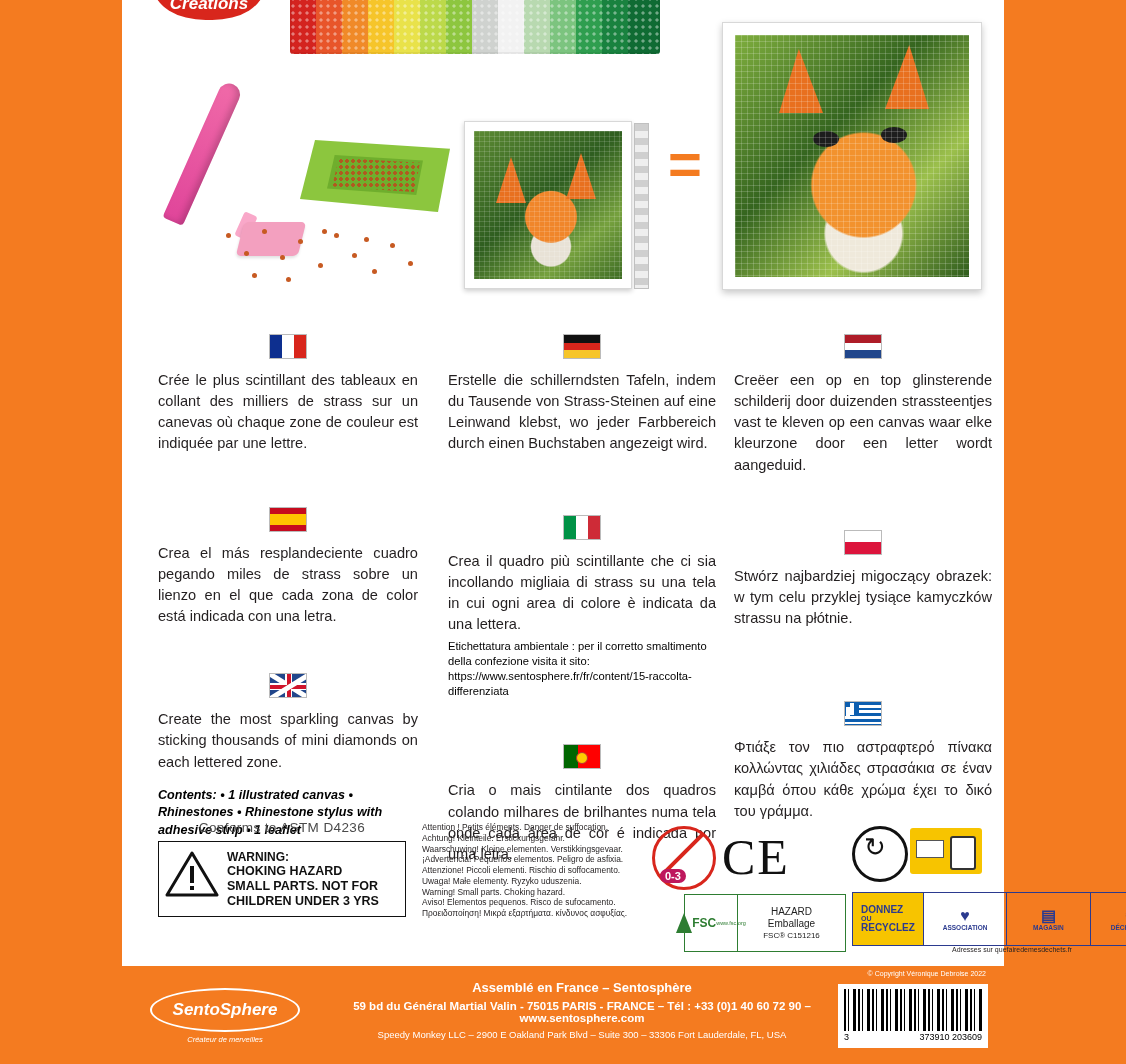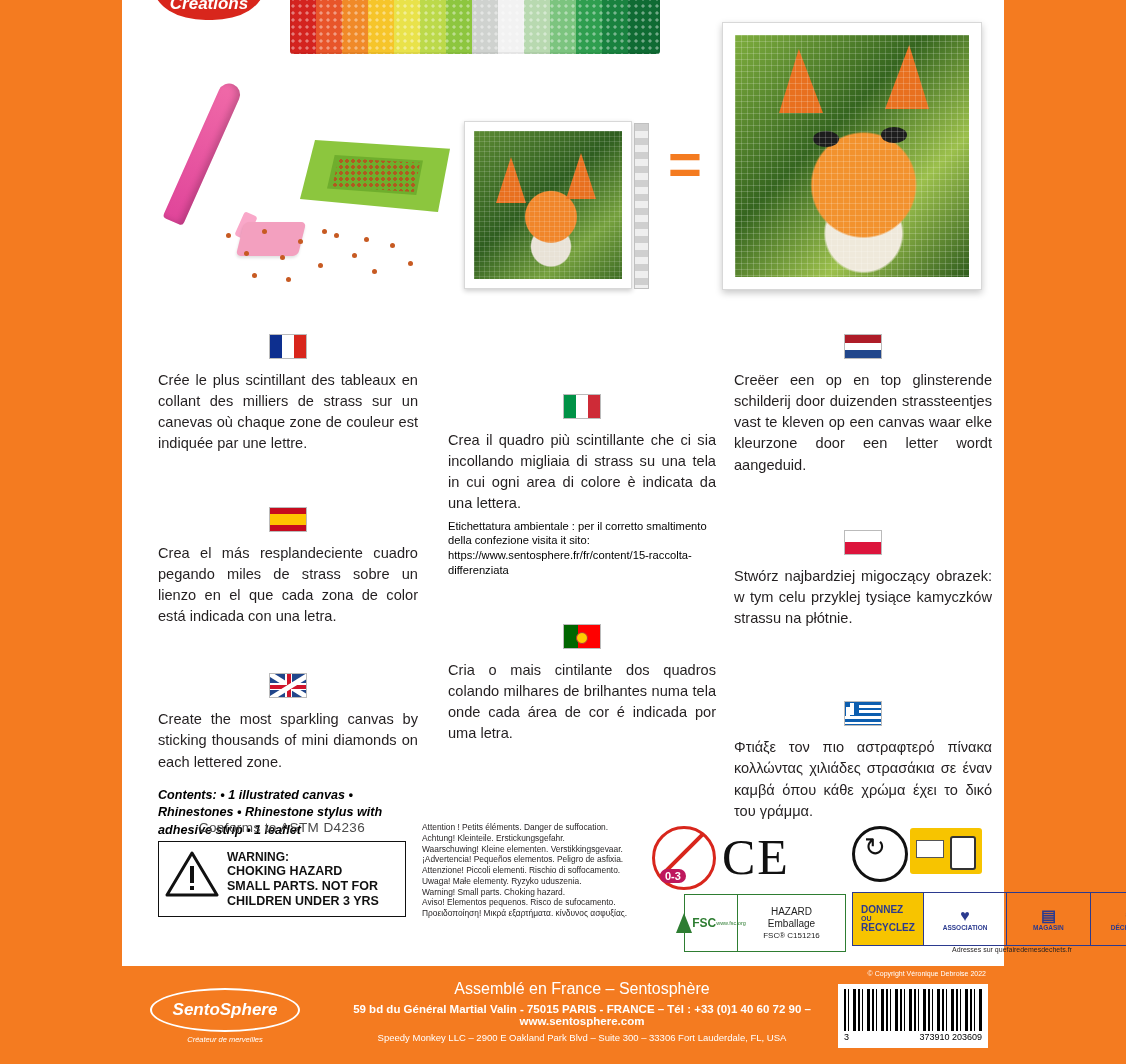--- a/index.html
+++ b/index.html
@@ -217,21 +217,21 @@
   .addr{position:absolute;left:200px;top:126px;width:320px;text-align:center;font-size:7px;color:#231f20;}
   
   .footer{
     position:absolute;left:0;bottom:0;width:100%;height:98px;background:#f47b20;color:#fff;
   }
   .footer .brand{position:absolute;left:28px;top:22px;width:150px;}
   .brand-oval{width:146px;height:40px;border:2px solid #fff;border-radius:50%;display:flex;align-items:center;justify-content:center;}
   .brand-name{font-size:17px;font-style:italic;font-weight:bold;}
   .brand-sub{font-size:7.5px;text-align:center;margin-top:3px;font-style:italic;}
   .footer .center{position:absolute;left:200px;top:14px;width:520px;text-align:center;}
-  .f-l1{font-size:16px;font-weight:normal;}
+  .f-l1{font-size:13px;font-weight:bold;}
   .f-l2{font-size:11.5px;font-weight:bold;margin-top:5px;}
   .f-l3{font-size:9.5px;margin-top:5px;}
   .copy{position:absolute;right:18px;top:4px;font-size:7px;color:#fff;}
   .barcode{position:absolute;right:16px;top:18px;width:150px;height:64px;background:#fff;padding:5px 6px 2px 6px;box-sizing:border-box;}
   .bars{height:42px;width:100%;
     background:repeating-linear-gradient(90deg,#000 0 2px,#fff 2px 4px,#000 4px 5px,#fff 5px 9px,#000 9px 12px,#fff 12px 14px);}
   .bnum{font-size:9px;color:#000;display:flex;justify-content:space-between;padding-top:1px;}
 </style>
 </head>
 <body>
@@ -321,20 +321,26 @@
         </div>
         <p class="txt">Create the most sparkling canvas by sticking thousands of mini diamonds on each lettered zone.</p>
         <p class="contents">
           <span>Contents:</span><span> • 1 illustrated canvas • Rhinestones • Rhinestone stylus with adhesive strip • 1 leaflet</span>
         </p>
       </div>
     </div>
 
     <div class="col col2">
 
+      <div class="blk">
+        <div class="flag">
+            <span class="f f-de"></span>
+          </div>
+        <p class="txt">Erstelle die schillerndsten Tafeln, indem du Tausende von Strass-Steinen auf eine Leinwand klebst, wo jeder Farbbereich durch einen Buchstaben angezeigt wird.</p>
+      </div>
 
       <div class="blk" style="margin-top:60px">
         <div class="flag">
             <span class="f f-it"></span>
           </div>
         <p class="txt">Crea il quadro più scintillante che ci sia incollando migliaia di strass su una tela in cui ogni area di colore è indicata da una lettera.</p>
         <p class="small">Etichettatura ambientale : per il corretto smaltimento della confezione visita it sito: https://www.sentosphere.fr/fr/content/15-raccolta-differenziata</p>
       </div>
 
       <div class="blk" style="margin-top:46px">

